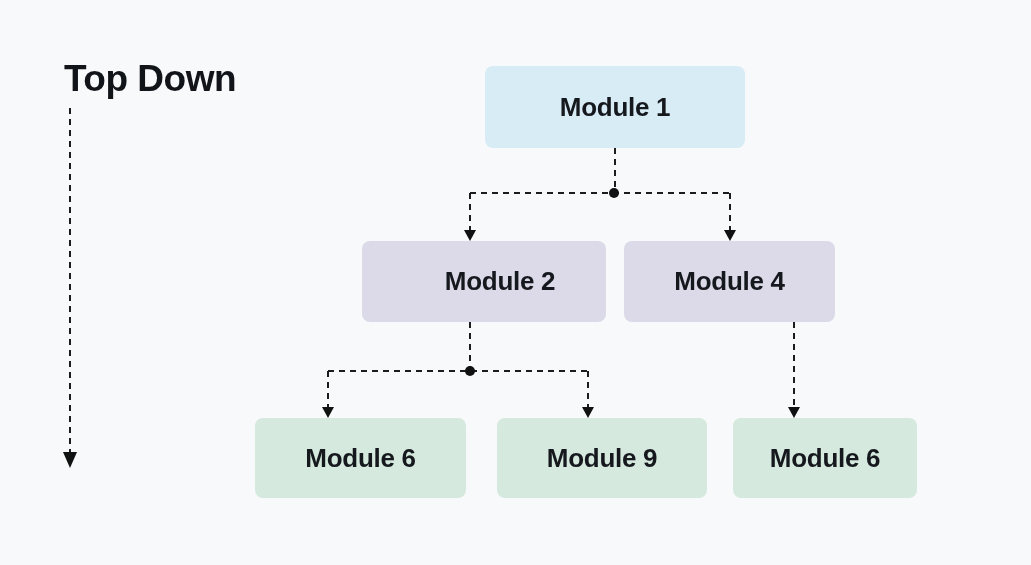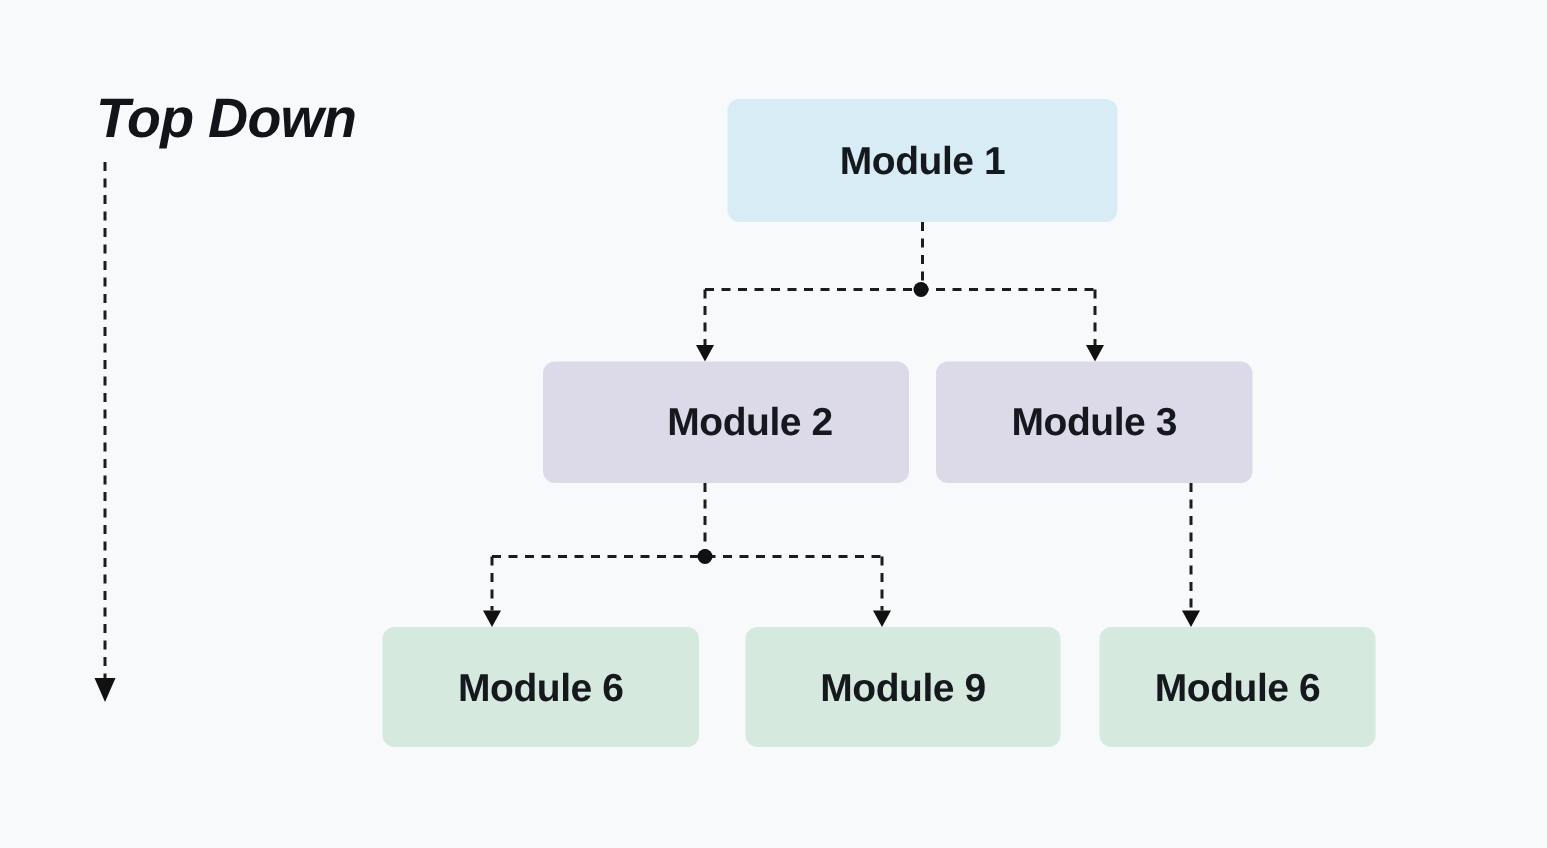--- a/index.html
+++ b/index.html
@@ -14,21 +14,20 @@
     background: #f8f9fa;
   }
   .page-title {
     position: absolute;
     left: 64px; top: 58px;
     font-size: 37px;
     font-weight: 700;
     letter-spacing: -0.5px;
     color: #111418;
     white-space: nowrap;
-    font-style: italic;
   }
   .connector-layer {
     position: absolute;
     left: 0; top: 0;
     width: 1031px; height: 565px;
     pointer-events: none;
   }
   .node {
     position: absolute;
     display: flex;
@@ -103,21 +102,21 @@
 
   <div class="node node-module-1" style="background-color: rgb(216, 236, 246);">
     <span>Module 1</span>
   </div>
 
   <div class="node node-module-2" style="background-color: rgb(220, 218, 233); padding-left: 32px;">
     <span>Module 2</span>
   </div>
 
   <div class="node node-module-3" style="background-color: rgb(220, 218, 233);">
-    <span>Module 3</span>
+    <span>Module 4</span>
   </div>
 
   <div class="node node-module-4" style="background-color: rgb(213, 233, 222);">
     <span>Module 6</span>
   </div>
 
   <div class="node node-module-5" style="background-color: rgb(213, 233, 222);">
     <span>Module 9</span>
   </div>
 

